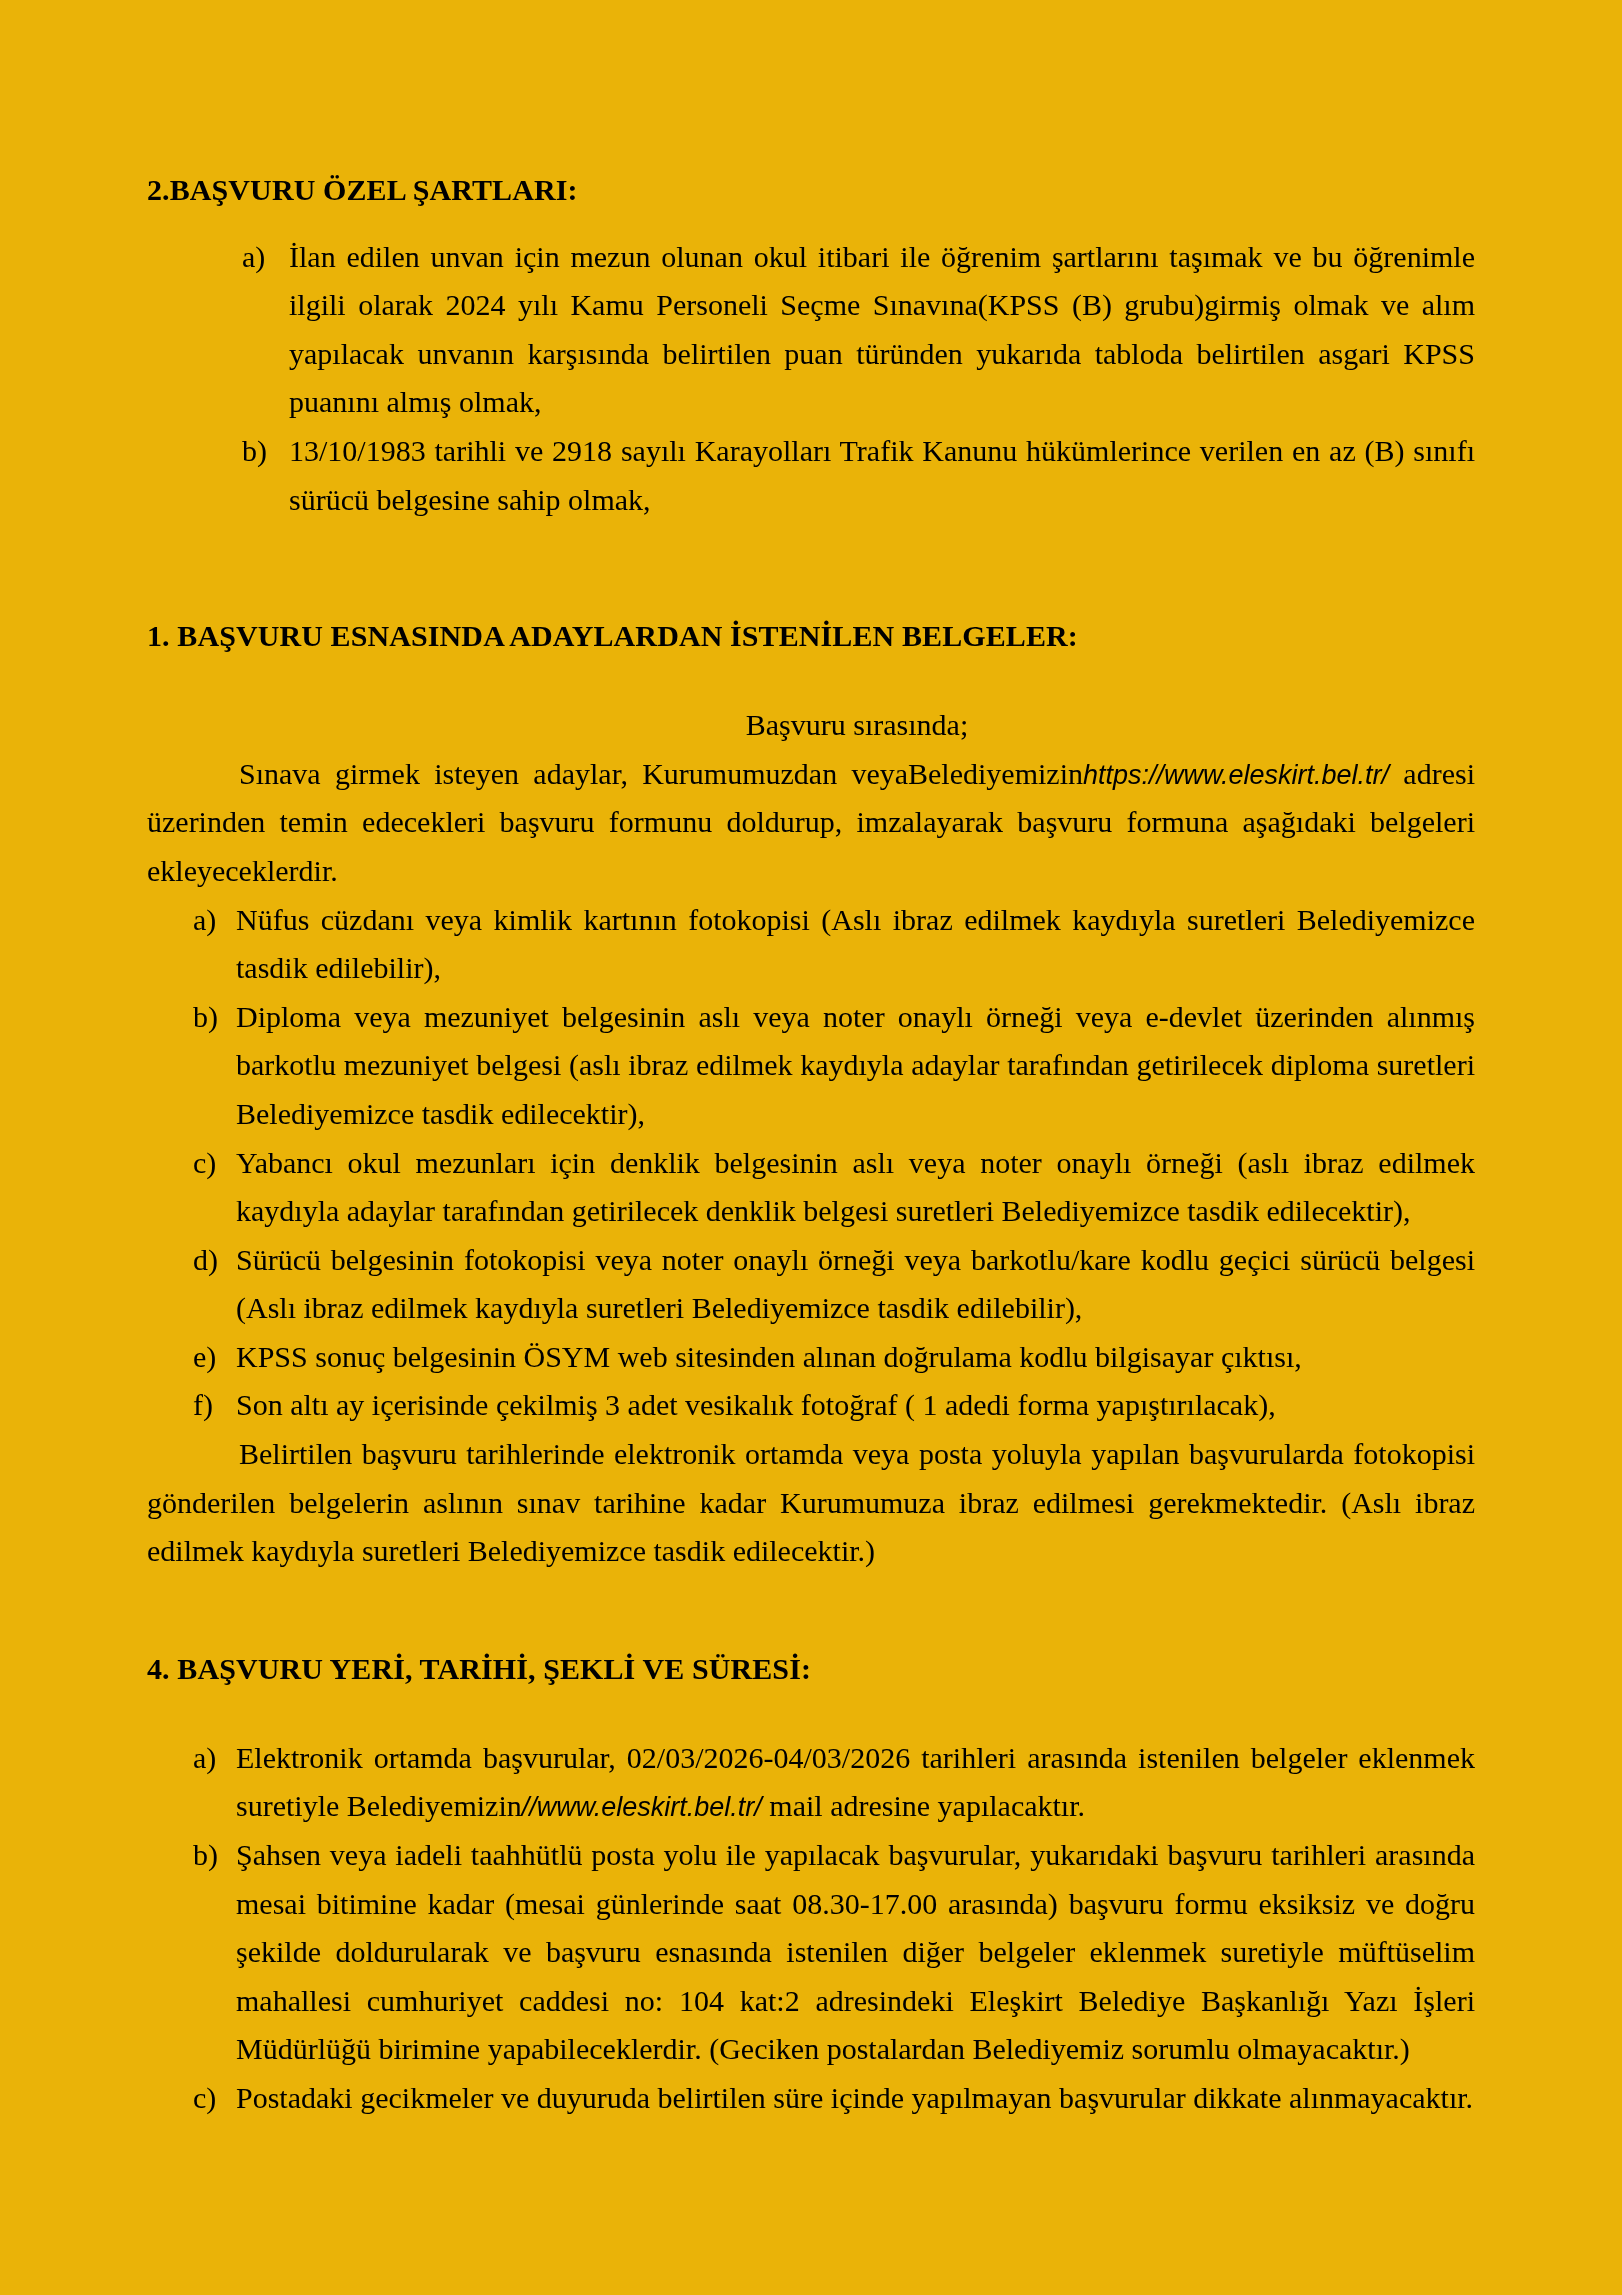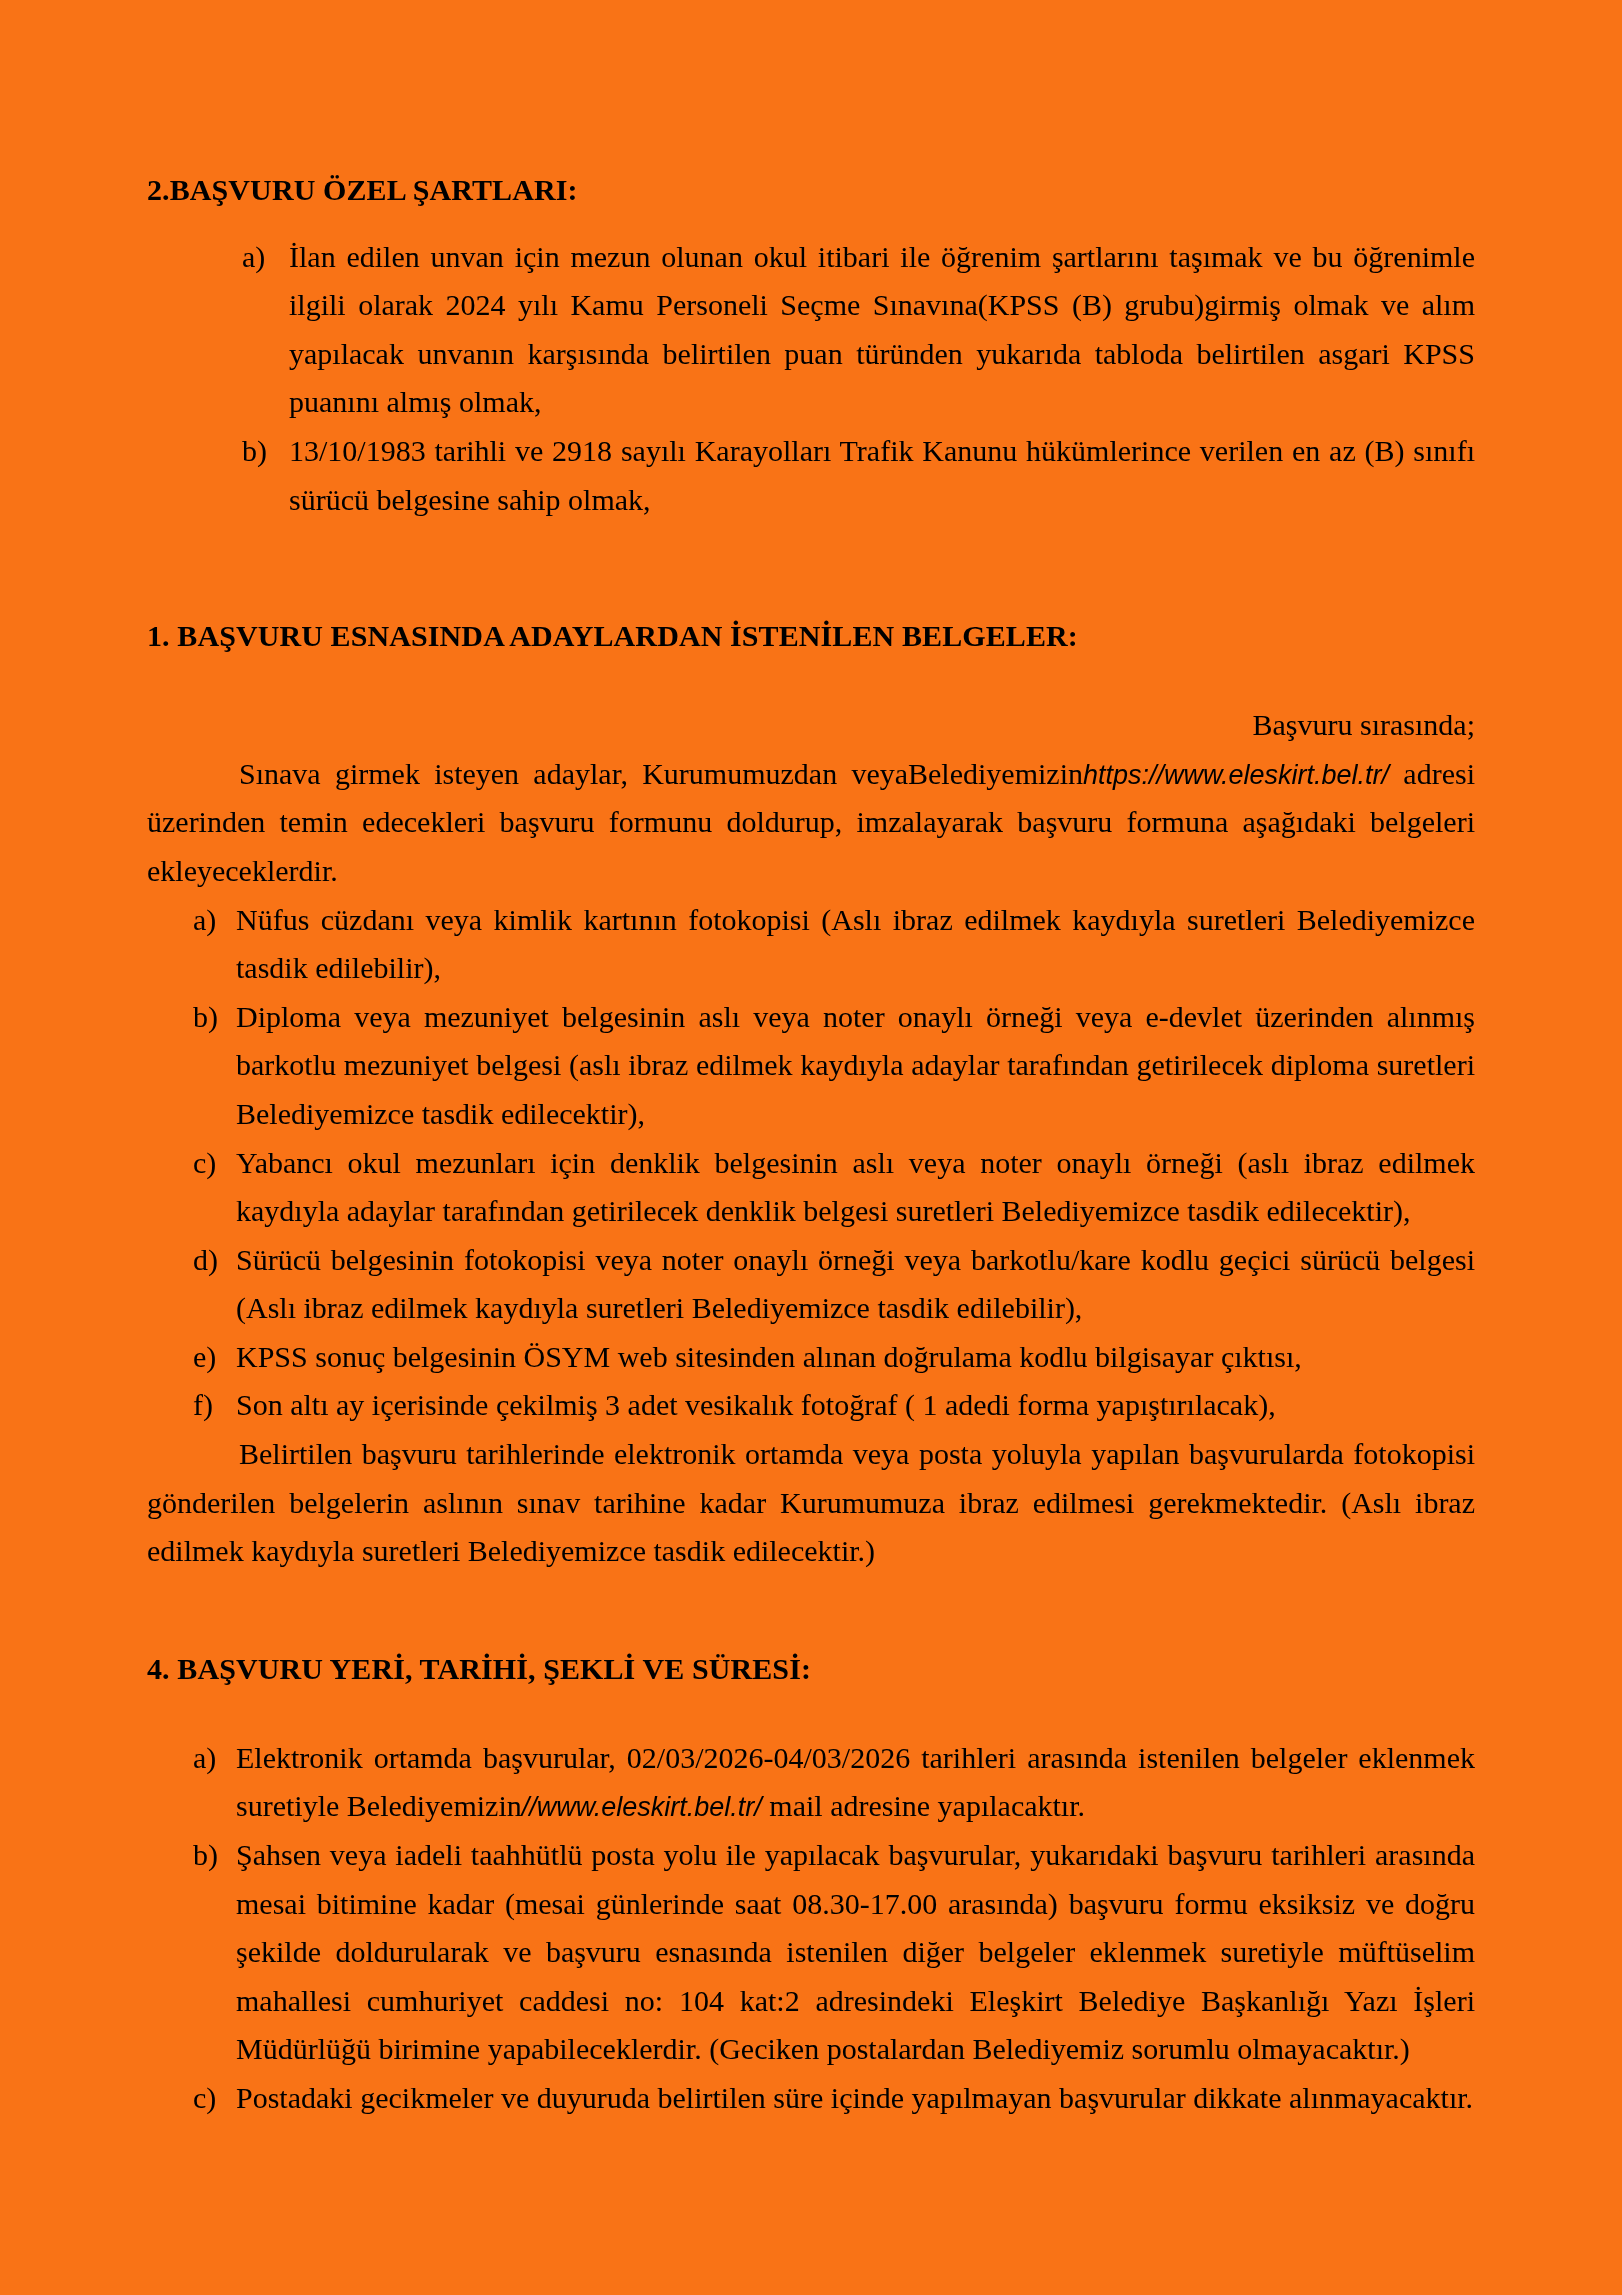--- a/index.html
+++ b/index.html
@@ -8,21 +8,21 @@
     background: #ffffff;
   }
   body {
     font-family: "Liberation Serif", "DejaVu Serif", serif;
     color: #000000;
   }
   .page {
     position: relative;
     width: 1623px;
     height: 2295px;
-    background: #f97316;
+    background: #eab308;
     box-sizing: border-box;
     padding: 170px 147px 144px 147px;
     overflow: hidden;
   }
   .doc {
     width: 1328px;
     font-size: 30px;
     line-height: 1.62;
   }
 
@@ -78,21 +78,21 @@
   p.body-para {
     margin: 0;
     text-align: justify;
     text-justify: inter-word;
   }
   p.body-para.indented {
     text-indent: 92px;
   }
   p.no-justify {
     margin: 0;
-    text-align: right;
+    text-align: center;
   }
   p.no-justify.indented {
     text-indent: 92px;
   }
 
   .sans {
     font-family: "Liberation Sans", "DejaVu Sans", sans-serif;
     font-size: 27px;
     font-style: italic;
   }

